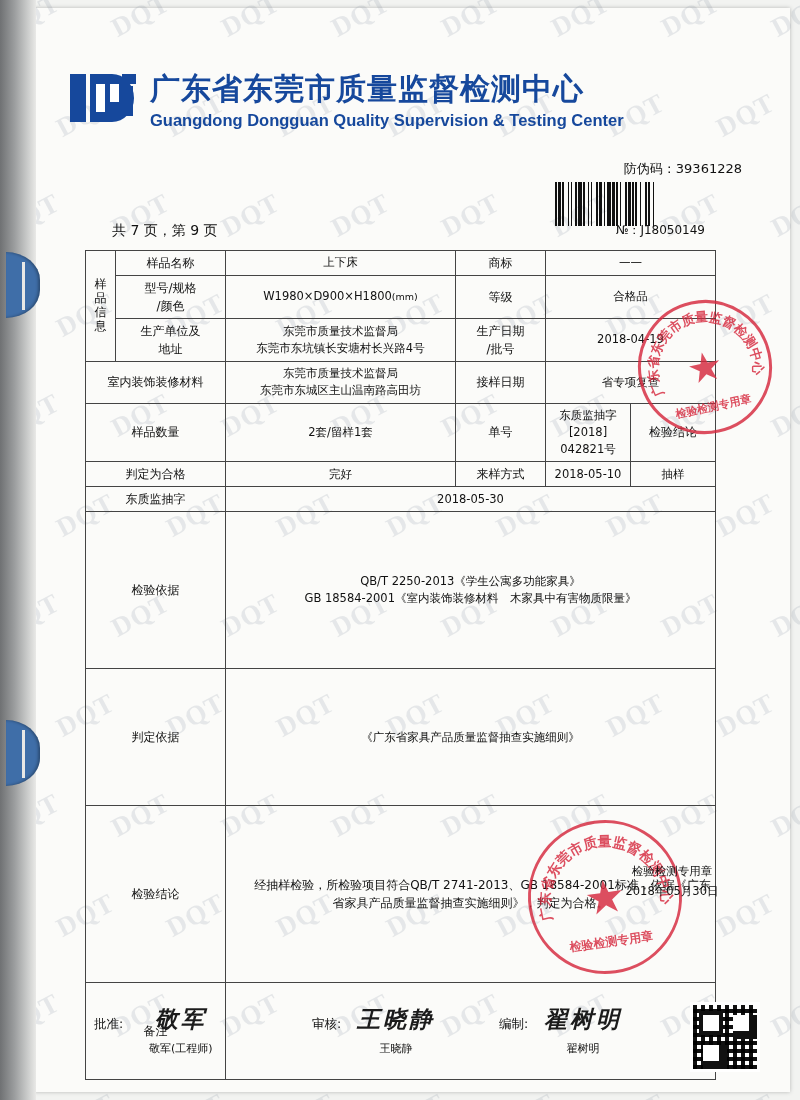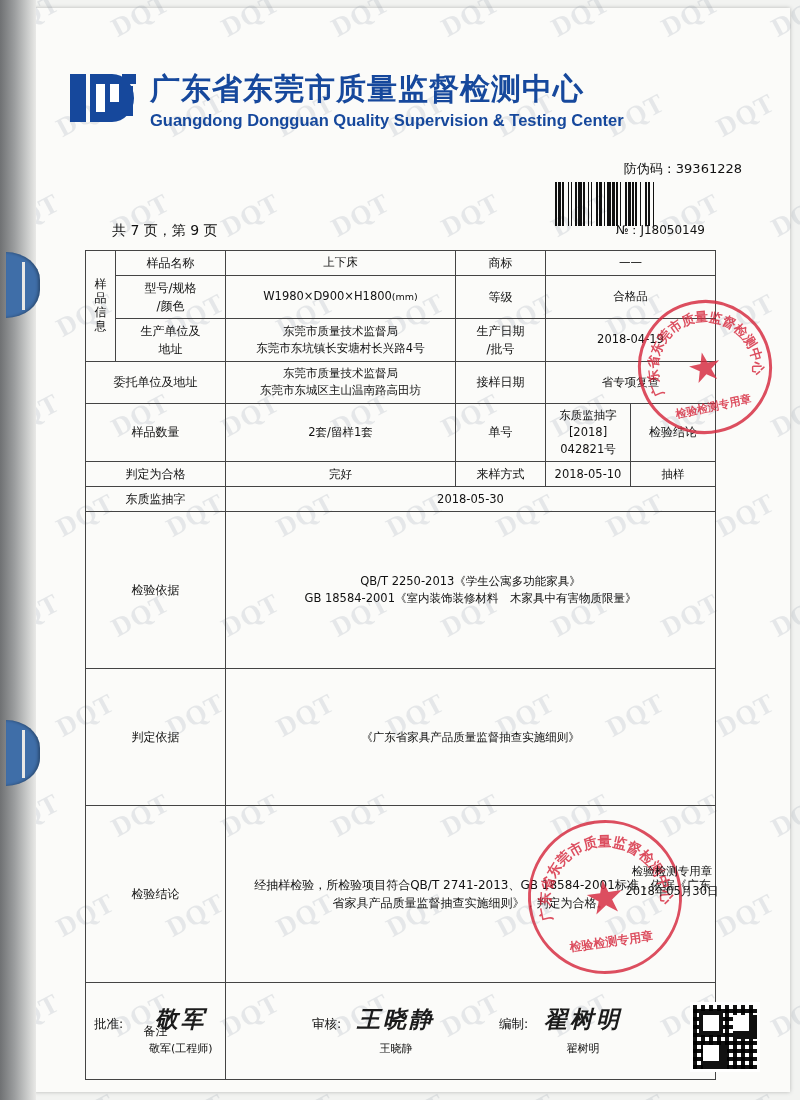--- a/index.html
+++ b/index.html
@@ -550,21 +550,21 @@
       <tr>
         <td class="lbl">生产单位及<br>地址</td>
         <td class="val">
           <div>东莞市质量技术监督局</div>
           <div>东莞市东坑镇长安塘村长兴路4号</div>
         </td>
         <td class="lbl">生产日期<br>/批号</td>
         <td class="val" colspan="2">2018-04-19</td>
       </tr>
       <tr>
-        <td class="lbl" colspan="2">委托单位及地址</td>
+        <td class="lbl" colspan="2">室内装饰装修材料</td>
         <td class="val">
           <div>东莞市质量技术监督局</div>
           <div>东莞市东城区主山温南路高田坊</div>
         </td>
         <td class="lbl">接样日期</td>
         <td class="val" colspan="2">省专项复查</td>
       </tr>
       <tr>
         <td class="lbl" colspan="2">样品数量</td>
         <td class="val">2套/留样1套</td>

